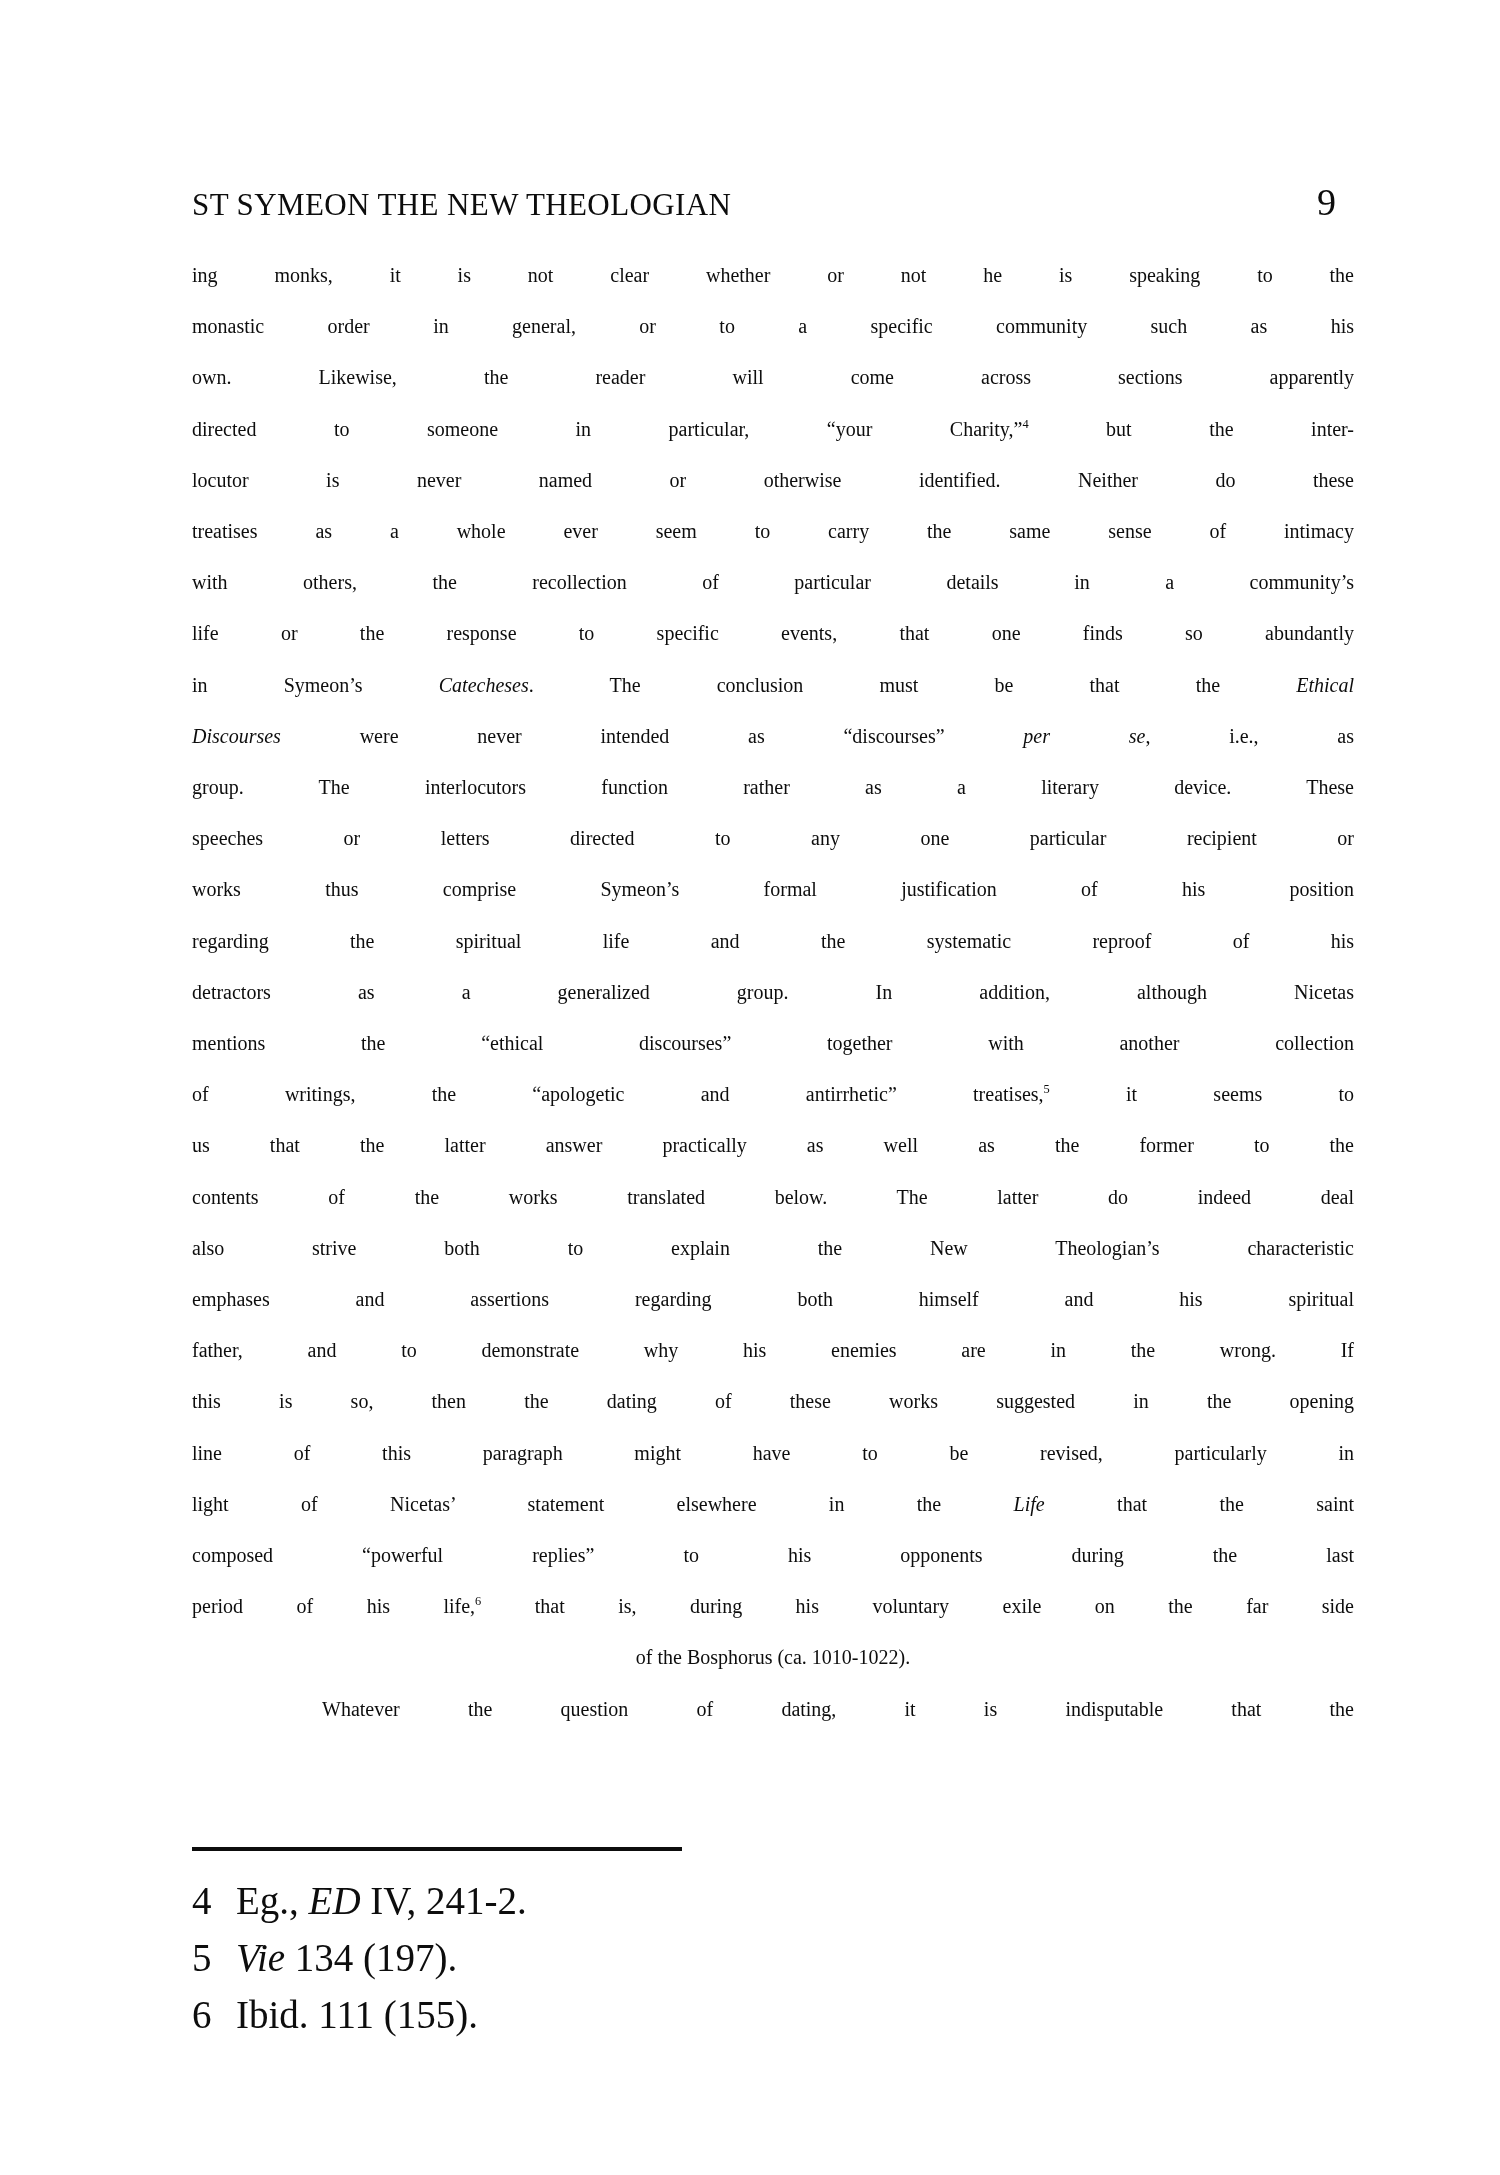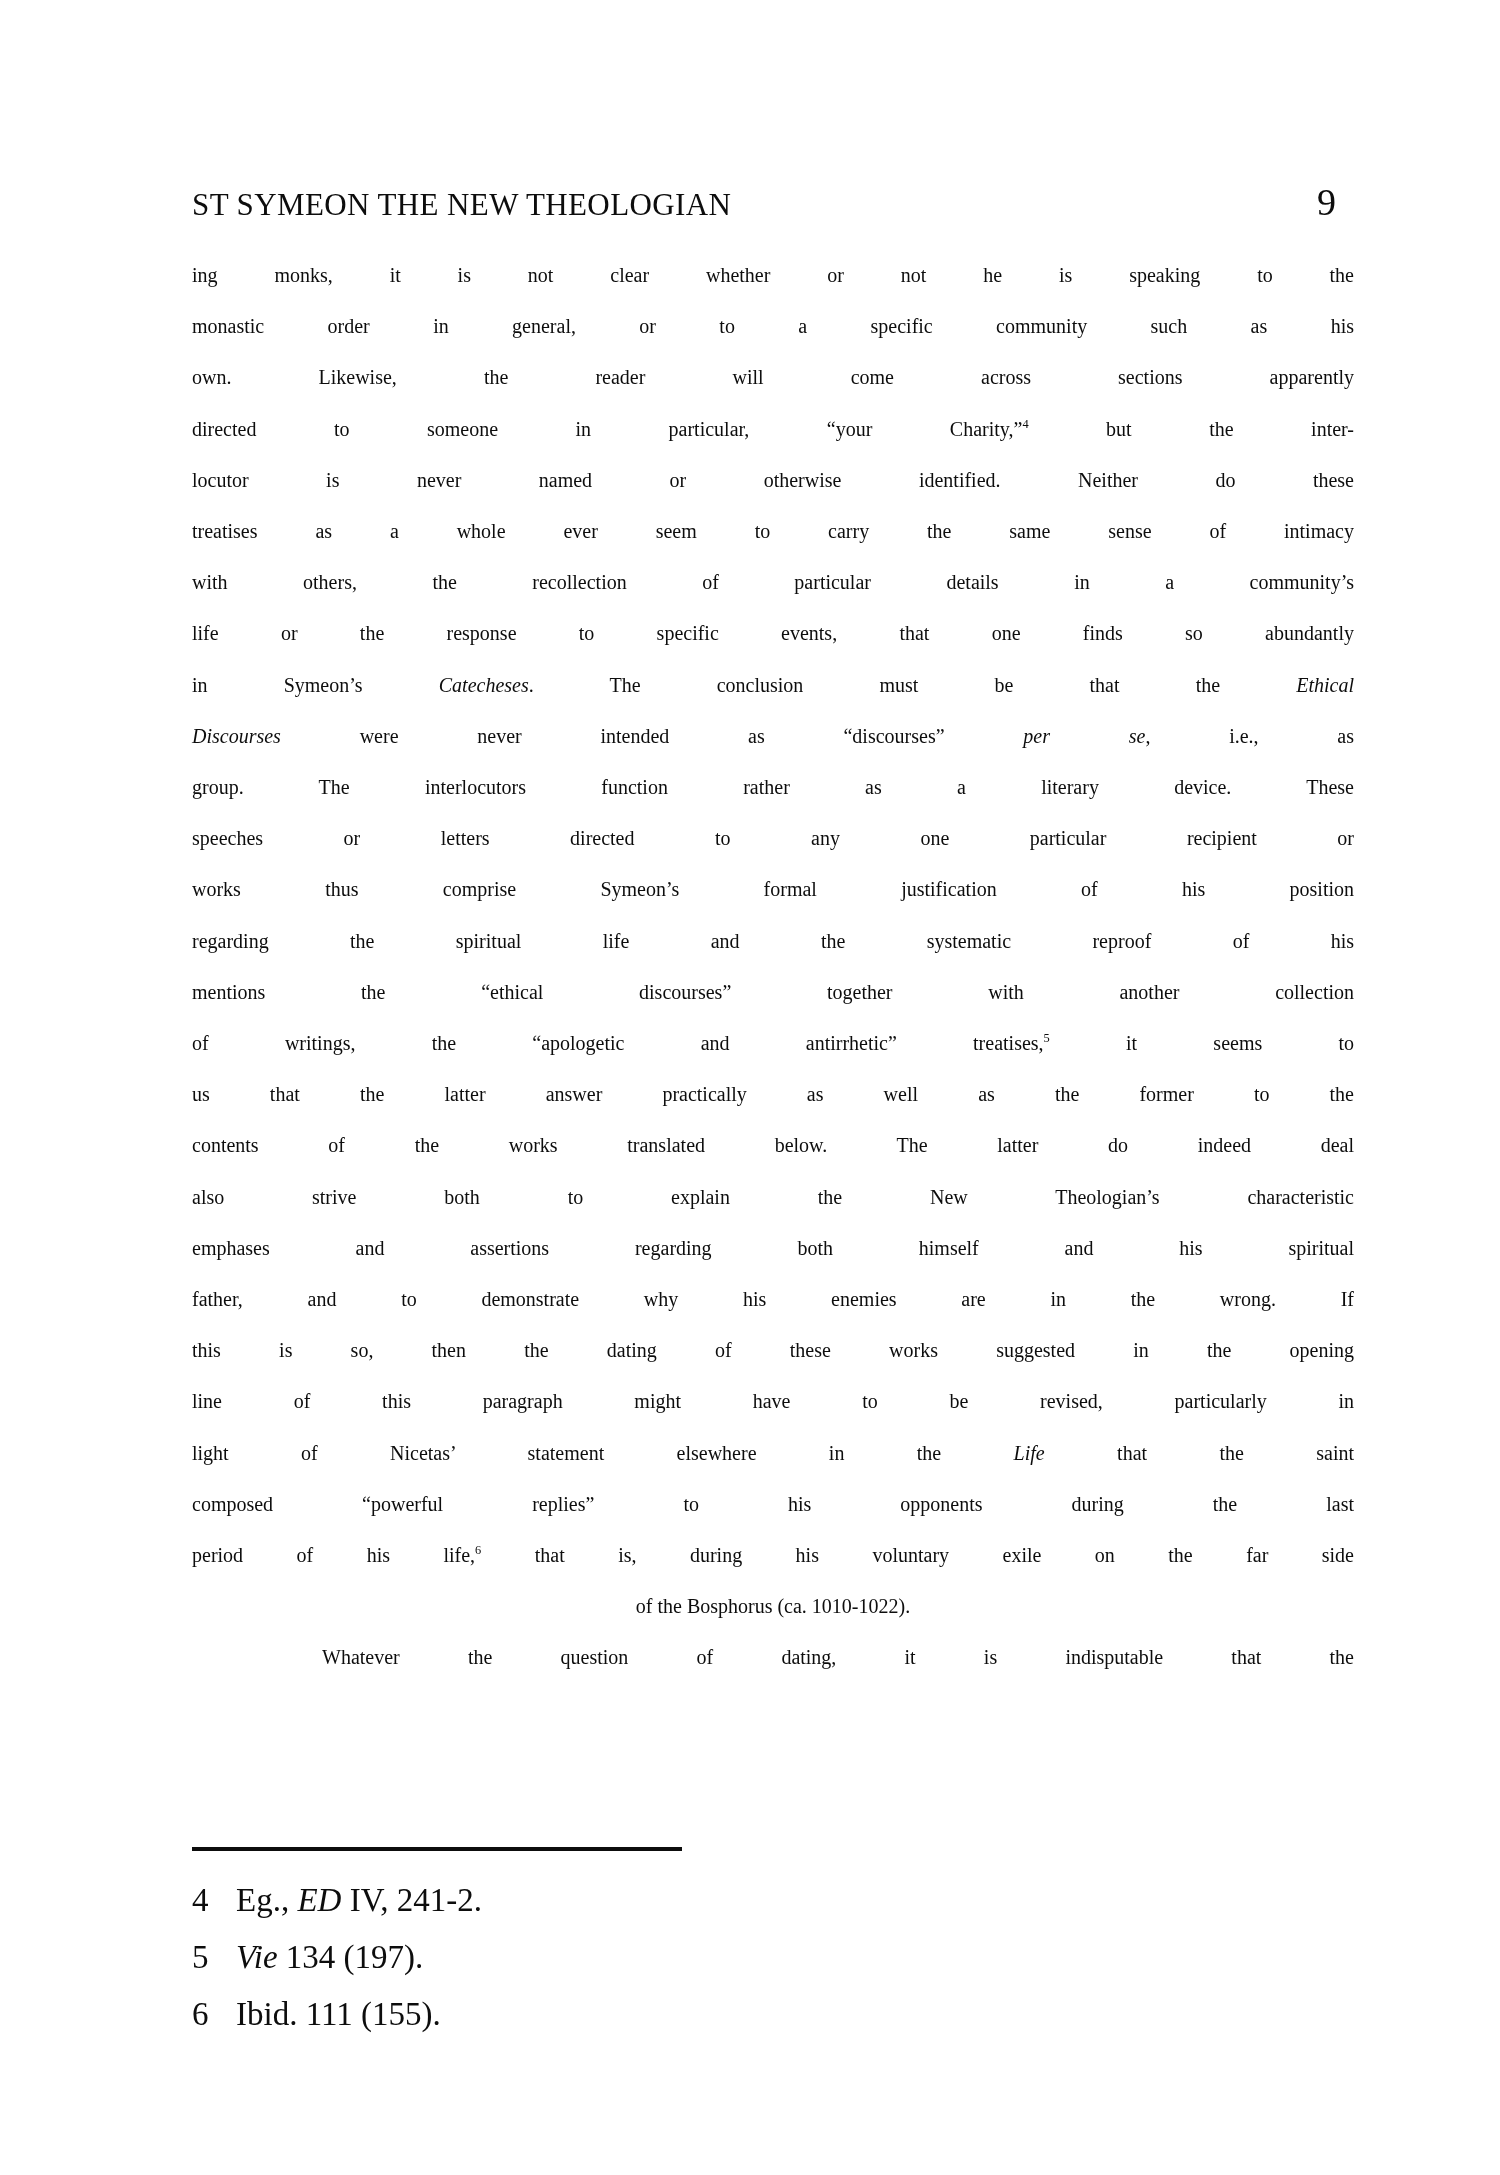--- a/index.html
+++ b/index.html
@@ -56,21 +56,21 @@
     left: 168px;
     width: 490px;
     height: 4px;
     background: #0d0d0d;
   }
   .footnotes {
     position: absolute;
     top: 1872px;
     left: 168px;
     right: 170px;
-    font-size: 33px;
+    font-size: 39px;
     line-height: 57px;
   }
   .footnote .num {
     display: inline-block;
     width: 44px;
   }
 </style>
 </head>
 <body>
 
@@ -88,20 +88,21 @@
       <div class="line just"><span>locutor is never named or otherwise identified. Neither do these</span></div>
       <div class="line just"><span>treatises as a whole ever seem to carry the same sense of intimacy</span></div>
       <div class="line just"><span>with others, the recollection of particular details in a community’s</span></div>
       <div class="line just"><span>life or the response to specific events, that one finds so abundantly</span></div>
       <div class="line just"><span>in Symeon’s </span><span class="i">Catecheses</span><span>. The conclusion must be that the </span><span class="i">Ethical</span></div>
       <div class="line just"><span class="i">Discourses</span><span> were never intended as “discourses” </span><span class="i">per se</span><span>, i.e., as</span></div>
       <div class="line just"><span>group. The interlocutors function rather as a literary device. These</span></div>
       <div class="line just"><span>speeches or letters directed to any one particular recipient or</span></div>
       <div class="line just"><span>works thus comprise Symeon’s formal justification of his position</span></div>
       <div class="line just"><span>regarding the spiritual life and the systematic reproof of his</span></div>
+      <div class="line just"><span>detractors as a generalized group. In addition, although Nicetas</span></div>
       <div class="line just"><span>mentions the “ethical discourses” together with another collection</span></div>
       <div class="line just"><span>of writings, the “apologetic and antirrhetic” treatises,</span><span class="sup">5</span><span> it seems to</span></div>
       <div class="line just"><span>us that the latter answer practically as well as the former to the</span></div>
       <div class="line just"><span>contents of the works translated below. The latter do indeed deal</span></div>
       <div class="line just"><span>also strive both to explain the New Theologian’s characteristic</span></div>
       <div class="line just"><span>emphases and assertions regarding both himself and his spiritual</span></div>
       <div class="line just"><span>father, and to demonstrate why his enemies are in the wrong. If</span></div>
       <div class="line just"><span>this is so, then the dating of these works suggested in the opening</span></div>
       <div class="line just"><span>line of this paragraph might have to be revised, particularly in</span></div>
       <div class="line just"><span>light of Nicetas’ statement elsewhere in the </span><span class="i">Life</span><span> that the saint</span></div>

